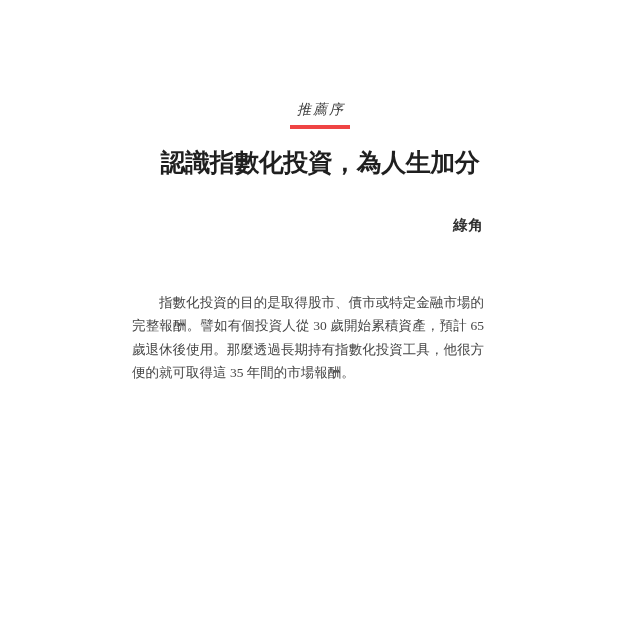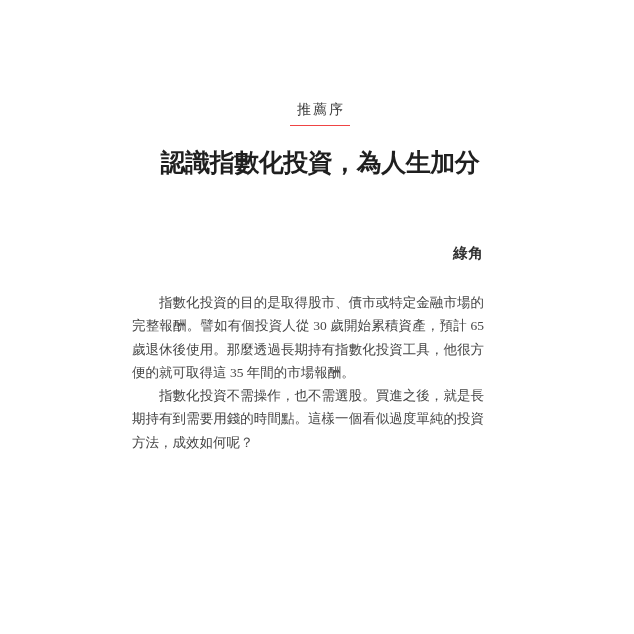--- a/index.html
+++ b/index.html
@@ -16,21 +16,22 @@
   .kicker-row {
     position: absolute; top: 100px; left: 3px; width: 634px;
     text-align: center;
   }
   .kicker {
     display: inline-block;
     font-family: "Liberation Sans", "DejaVu Sans", sans-serif;
     font-size: 14px; letter-spacing: 2px;
     color: #3a3a3a;
     padding: 0 5px 6px 7px;
-    border-bottom: 1px solid #ef4444;
+    border-bottom: 4px solid #ef4444;
+    font-style: italic;
   }
 
   
   .title {
     position: absolute; top: 128px; left: 3px; width: 634px;
     text-align: center;
     font-family: "Liberation Sans", "DejaVu Sans", sans-serif;
     font-size: 25px; font-weight: 800;
     letter-spacing: -0.5px;
     color: #1f1f1f;
@@ -41,21 +42,20 @@
   .author {
     position: absolute; top: 217px; left: 132px; width: 352px;
     text-align: right;
   }
   .author-name {
     font-family: "Liberation Sans", "DejaVu Sans", sans-serif;
     font-size: 14.5px; font-weight: 700;
     letter-spacing: 1px;
     color: #2f2f2f;
     line-height: 17px;
-    margin-top: 28px;
   }
   .author-role {
     font-family: "Liberation Sans", "DejaVu Sans", sans-serif;
     font-size: 10.5px;
     letter-spacing: 1.5px;
     color: #8d8d8d;
     line-height: 13px;
     margin-top: 3px;
   }
 
@@ -83,16 +83,15 @@
   </div>
 
   <h1 class="title">認識指數化投資，為人生加分</h1>
 
   <div class="author">
     <div class="author-name">綠角</div>
   </div>
 
   <div class="body-text">
     <p>指數化投資的目的是取得股市、債市或特定金融市場的完整報酬。譬如有個投資人從 30 歲開始累積資產，預計 65 歲退休後使用。那麼透過長期持有指數化投資工具，他很方便的就可取得這 35 年間的市場報酬。</p>
-    <p>指數化投資不需操作，也不需選股。買進之後，就是長期持有到需要用錢的時間點。這樣一個看似過度單純的投資方法，成效如何呢？</p>
   </div>
 
 </div>
 
 </body></html>

